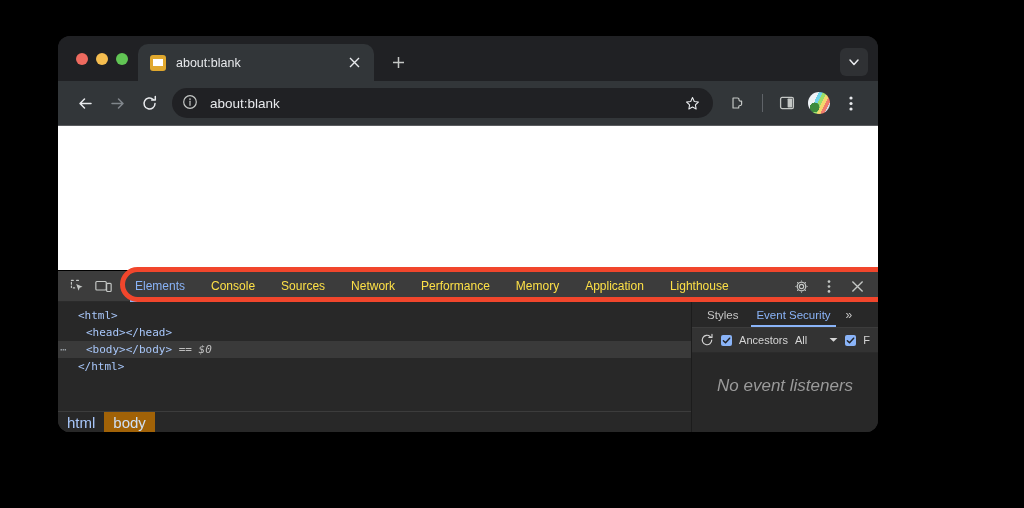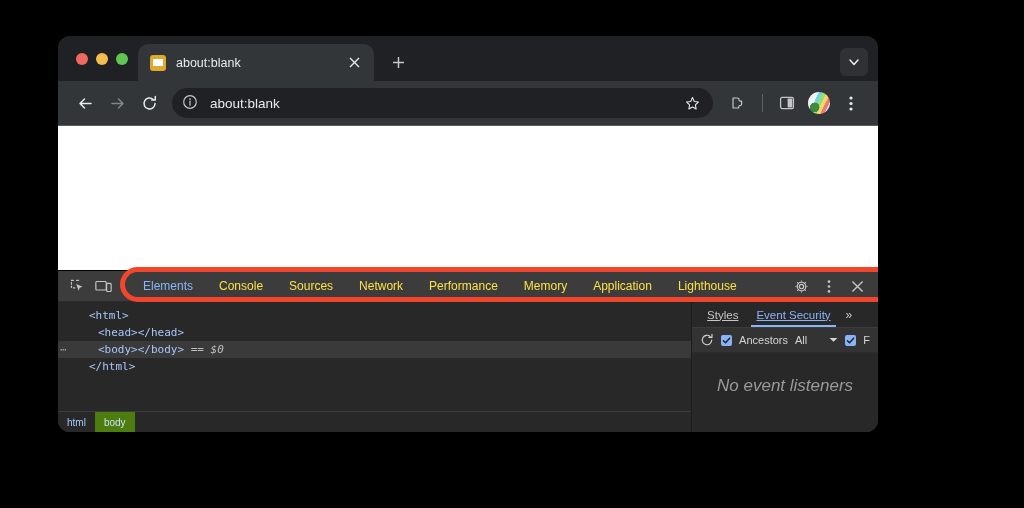--- a/index.html
+++ b/index.html
@@ -156,21 +156,21 @@
   }
   .dt-tool-icon {
     width: 26px; height: 26px;
     display: flex; align-items: center; justify-content: center;
     flex: 0 0 auto;
   }
   #dt-tool-sep { width: 6px; flex: 0 0 auto; }
 
   #dt-tabs {
     display: flex; align-items: stretch; height: 31px;
-    flex: 1 1 auto; padding-left: 8px;
+    flex: 1 1 auto; padding-left: 0;
   }
   .dt-tab {
     position: relative;
     display: flex; align-items: center;
     padding: 0 13px;
     color: #fde047;
     font-size: 12px;
     white-space: nowrap;
   }
   .dt-tab.active { color: #8ab4f8; }
@@ -213,44 +213,44 @@
     font-family: "DejaVu Sans Mono", monospace;
     font-size: 11px;
     padding-top: 5px;
     overflow: hidden;
   }
   .dom-row {
     position: relative;
     height: 17px;
     line-height: 17px;
     color: #a8c7fa;
-    padding-left: 31px;
+    padding-left: 20px;
     white-space: nowrap;
   }
   .dom-row.selected { background: #3a3a3a; }
   .dom-ellipsis {
     position: absolute; left: 2px; top: 0;
     color: #9aa0a6; font-size: 11px; letter-spacing: 1px;
   }
-  .indent-1 { padding-left: 40px; }
+  .indent-1 { padding-left: 28px; }
   .dom-dollar { color: #bdbdbd; font-style: italic; }
 
   #breadcrumb {
     height: 22px;
     background: #282828;
     border-top: 1px solid #3c3c3c;
     display: flex; align-items: stretch;
-    font-size: 10px;
+    font-size: 15px;
   }
   .crumb {
     display: flex; align-items: center;
     padding: 0 9px;
     color: #a8c7fa;
   }
-  .crumb.active { background: #4d7c0f; color: #cfe0f5; align-items: center; }
+  .crumb.active { background: #a16207; color: #cfe0f5; align-items: center; }
 
   
   #dt-sidebar {
     flex: 1 1 auto;
     display: flex; flex-direction: column;
     background: #282828;
   }
   #sidebar-tabs {
     height: 26px;
     background: #282828;
@@ -258,21 +258,20 @@
     border-bottom: 1px solid #3c3c3c;
     padding-left: 6px;
   }
   .sb-tab {
     position: relative;
     display: flex; align-items: center;
     padding: 0 9px;
     font-size: 11.5px;
     color: #c5c5c5;
     white-space: nowrap;
-    text-decoration: underline;
   }
   .sb-tab.active { color: #8ab4f8; }
   .sb-tab.active::after {
     content: "";
     position: absolute; left: 4px; right: 4px; bottom: 0;
     height: 2px; background: #8ab4f8;
   }
   #sb-overflow {
     display: flex; align-items: center; padding: 0 6px;
     color: #c5c5c5; font-size: 12px;

